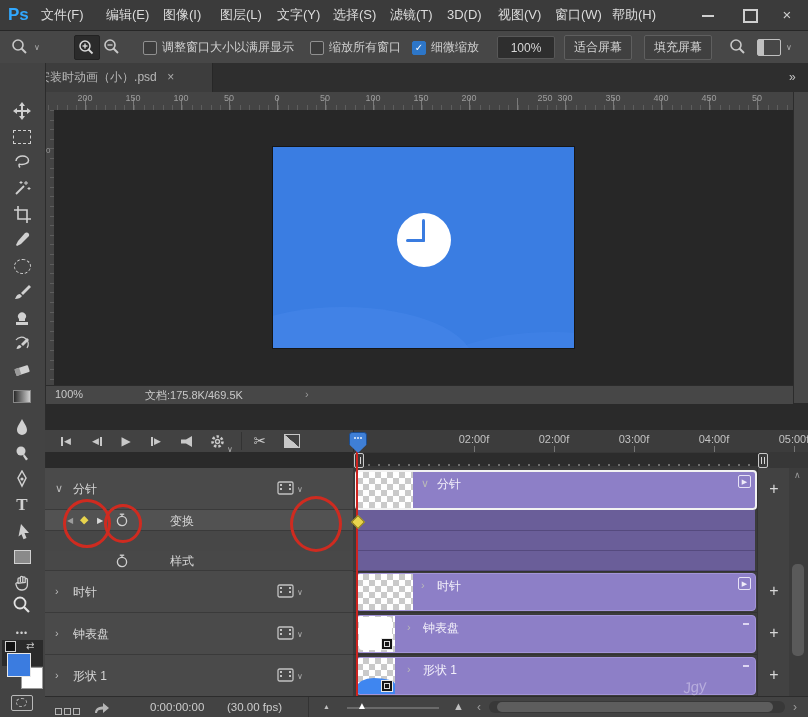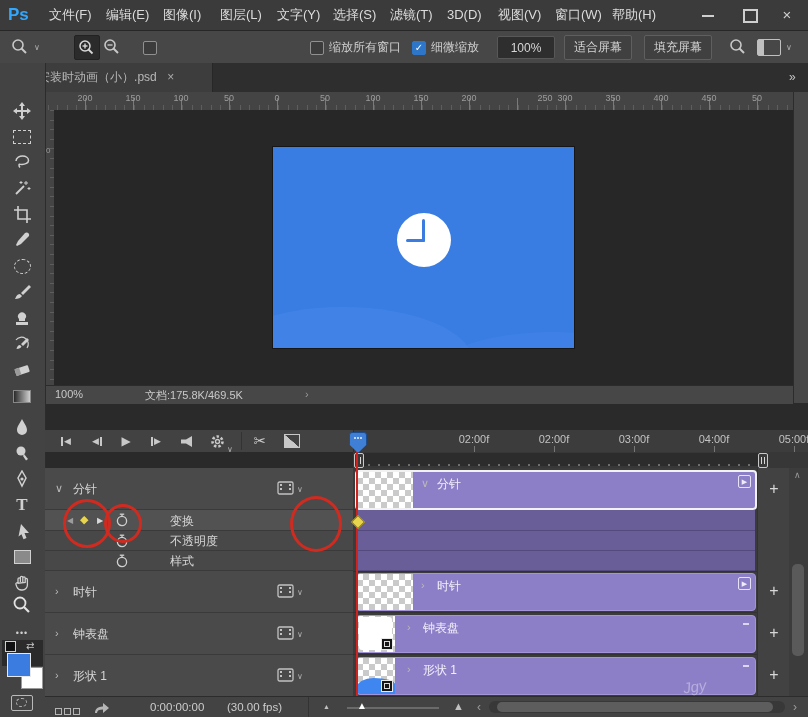--- a/index.html
+++ b/index.html
@@ -106,21 +106,21 @@
   .watermark{color:#d9d2ef;opacity:.55;font-style:italic;font-size:15px;z-index:45;transform:rotate(-8deg);}
   .filmcaret{font-size:8px;color:#b0b0b0;}
 </style>
 </head>
 <body>
 
 <div id="app">
 
   <div class="abs menubar">
     <span class="abs pslogo">Ps</span>
-    <span class="abs menuitem" style="left:40px">文件(F)</span>
+    <span class="abs menuitem" style="left:32px">文件(F)</span>
     <span class="abs menuitem" style="left:97px">编辑(E)</span>
     <span class="abs menuitem" style="left:154px">图像(I)</span>
     <span class="abs menuitem" style="left:211px">图层(L)</span>
     <span class="abs menuitem" style="left:268px">文字(Y)</span>
     <span class="abs menuitem" style="left:324px">选择(S)</span>
     <span class="abs menuitem" style="left:381px">滤镜(T)</span>
     <span class="abs menuitem" style="left:438px">3D(D)</span>
     <span class="abs menuitem" style="left:489px">视图(V)</span>
     <span class="abs menuitem" style="left:546px">窗口(W)</span>
     <span class="abs menuitem" style="left:603px">帮助(H)</span>
@@ -150,20 +150,21 @@
         </svg>
     </div>
     <div class="abs" style="left:102px;top:7px">
       <svg width="20" height="18">
           <circle cx="8" cy="7" r="5" fill="none" stroke="#c8c8c8" stroke-width="1.6"></circle>
           <line x1="5.5" y1="7" x2="10.5" y2="7" stroke="#c8c8c8" stroke-width="1.4"></line>
           <line x1="11.5" y1="10.5" x2="16" y2="15" stroke="#c8c8c8" stroke-width="2"></line>
         </svg>
     </div>
     <div class="abs cbox" style="left:143px"></div>
+    <span class="abs cblabel" style="left:162px">调整窗口大小以满屏显示</span>
     <div class="abs cbox" style="left:310px"></div>
     <span class="abs cblabel" style="left:329px">缩放所有窗口</span>
     <div class="abs cbox on" style="left:412px">✓</div>
     <span class="abs cblabel" style="left:431px">细微缩放</span>
     <input class="abs zoomval" style="left: 497px;" value="100%">
     <div class="abs optbtn" style="left:564px;width:66px">适合屏幕</div>
     <div class="abs optbtn" style="left:644px;width:66px">填充屏幕</div>
     <div class="abs" style="left:728px;top:7px">
       <svg width="20" height="18">
           <circle cx="8" cy="7" r="5" fill="none" stroke="#c8c8c8" stroke-width="1.6"></circle>
@@ -409,28 +410,20 @@
       <span class="abs" style="left:22px;top:6px;font-size:8px;color:#9c9c9c">◀</span>
       <span class="abs" style="left:35px;top:3px;font-size:11px;color:#e8d44d">◆</span>
       <span class="abs" style="left:52px;top:6px;font-size:8px;color:#d8d8d8">▶</span>
       <svg class="abs" style="left:70px;top:3px" width="14" height="14">
           <circle cx="7" cy="8" r="4.6" fill="none" stroke="#d0d0d0" stroke-width="1.3"></circle>
           <line x1="7" y1="3.4" x2="7" y2="1.2" stroke="#d0d0d0" stroke-width="1.3"></line>
           <line x1="4.8" y1="1.2" x2="9.2" y2="1.2" stroke="#d0d0d0" stroke-width="1.3"></line>
         </svg>
       <span class="abs rowname" style="left:125px;top:3px">变换</span>
     </div>
-    <div class="abs row" style="top:63px;height:19px;background:#484848">
-      <svg class="abs" style="left:70px;top:3px" width="14" height="14">
-          <circle cx="7" cy="8" r="4.6" fill="none" stroke="#d0d0d0" stroke-width="1.3"></circle>
-          <line x1="7" y1="3.4" x2="7" y2="1.2" stroke="#d0d0d0" stroke-width="1.3"></line>
-          <line x1="4.8" y1="1.2" x2="9.2" y2="1.2" stroke="#d0d0d0" stroke-width="1.3"></line>
-        </svg>
-      <span class="abs rowname" style="left:125px;top:2px">不透明度</span>
-    </div>
     <div class="abs row" style="top:83px;height:19px;background:#484848">
       <svg class="abs" style="left:70px;top:3px" width="14" height="14">
           <circle cx="7" cy="8" r="4.6" fill="none" stroke="#d0d0d0" stroke-width="1.3"></circle>
           <line x1="7" y1="3.4" x2="7" y2="1.2" stroke="#d0d0d0" stroke-width="1.3"></line>
           <line x1="4.8" y1="1.2" x2="9.2" y2="1.2" stroke="#d0d0d0" stroke-width="1.3"></line>
         </svg>
       <span class="abs rowname" style="left:125px;top:2px">样式</span>
     </div>
     <div class="abs row" style="top:103px;height:41px;background:#4a4a4a">
       <span class="abs chev" style="left:10px;top:14px">›</span>

